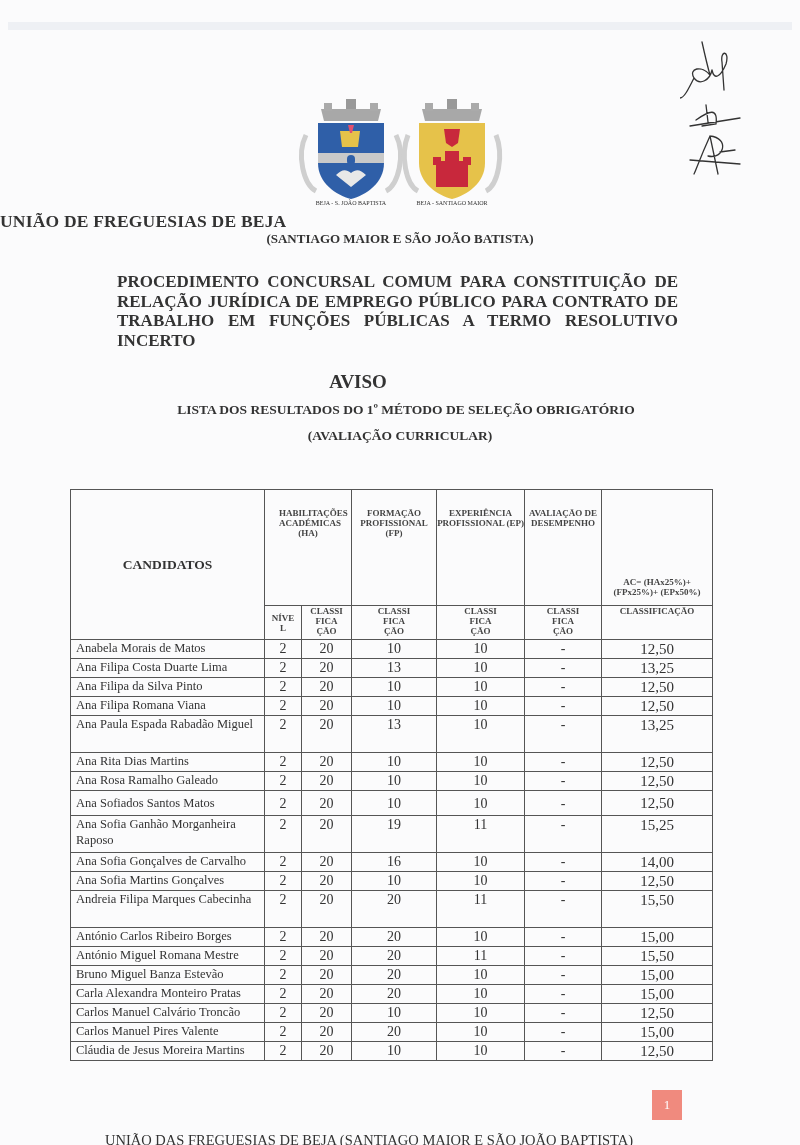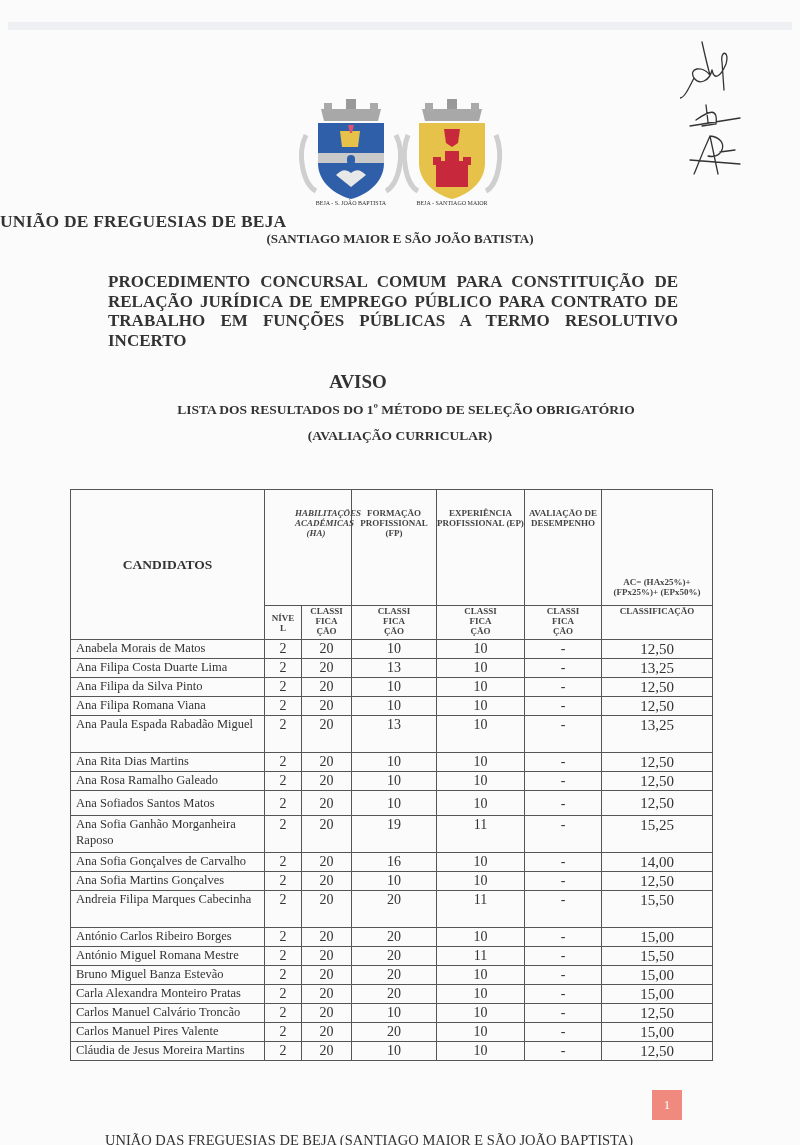--- a/index.html
+++ b/index.html
@@ -18,21 +18,21 @@
   }
   .org-subtitle {
     position: absolute; left: 0; width: 800px; top: 231px; text-align: center;
     font-weight: bold; font-size: 13px; color: #333;
   }
   .procedure {
     position: absolute; left: 108px; top: 272px; width: 570px;
     font-weight: bold; font-size: 17px; line-height: 19.5px; color: #333;
     text-align: justify;
   }
-  .procedure span { display: block; text-align: justify; text-align-last: justify; }
+  .procedure span { display: block; text-align: justify; text-align-last: justify; margin-left: 9px; }
   .procedure span.last { text-align-last: left; }
   .aviso { position: absolute; left: 0; width: 716px; top: 371px; text-align: center; font-weight: bold; font-size: 19px; color: #333; }
   .lista { position: absolute; left: 6px; width: 800px; top: 402px; text-align: center; font-weight: bold; font-size: 13.5px; color: #333; }
   .lista2 { position: absolute; left: 0; width: 800px; top: 428px; text-align: center; font-weight: bold; font-size: 13.5px; color: #333; }
 
   table.results {
     position: absolute; left: 70px; top: 489px; width: 642px;
     border-collapse: collapse; table-layout: fixed;
     font-family: "Liberation Serif", serif; color: #333;
   }
@@ -122,21 +122,21 @@
       <col style="width:37px">
       <col style="width:50px">
     <col style="width:85px">
       <col style="width:88px">
       <col style="width:77px">
       <col style="width:111px">
   </colgroup>
   <thead>
     <tr class="hdr-big">
       <th class="cand" rowspan="2">CANDIDATOS</th>
-      <th class="top" colspan="2" style="padding-left:30px;padding-right:14px;font-style:italic;">HABILITAÇÕES ACADÉMICAS (HA)</th>
+      <th class="top" colspan="2" style="padding-left:14px;padding-right:14px;">HABILITAÇÕES ACADÉMICAS (HA)</th>
       <th class="top">FORMAÇÃO PROFISSIONAL (FP)</th>
       <th class="top">EXPERIÊNCIA PROFISSIONAL (EP)</th>
       <th class="top">AVALIAÇÃO DE DESEMPENHO</th>
       <th class="ac" style="padding-left:6px;padding-right:6px;">AC= (HAx25%)+(FPx25%)+ (EPx50%)</th>
     </tr>
     <tr class="hdr-small">
       <th class="mid" style="padding-left:4px;padding-right:4px;">NÍVE L</th>
       <th style="padding-left:8px;padding-right:8px;">CLASSI FICA ÇÃO</th>
       <th style="padding-left:24px;padding-right:24px;">CLASSI FICA ÇÃO</th>
       <th style="padding-left:26px;padding-right:26px;">CLASSI FICA ÇÃO</th>

